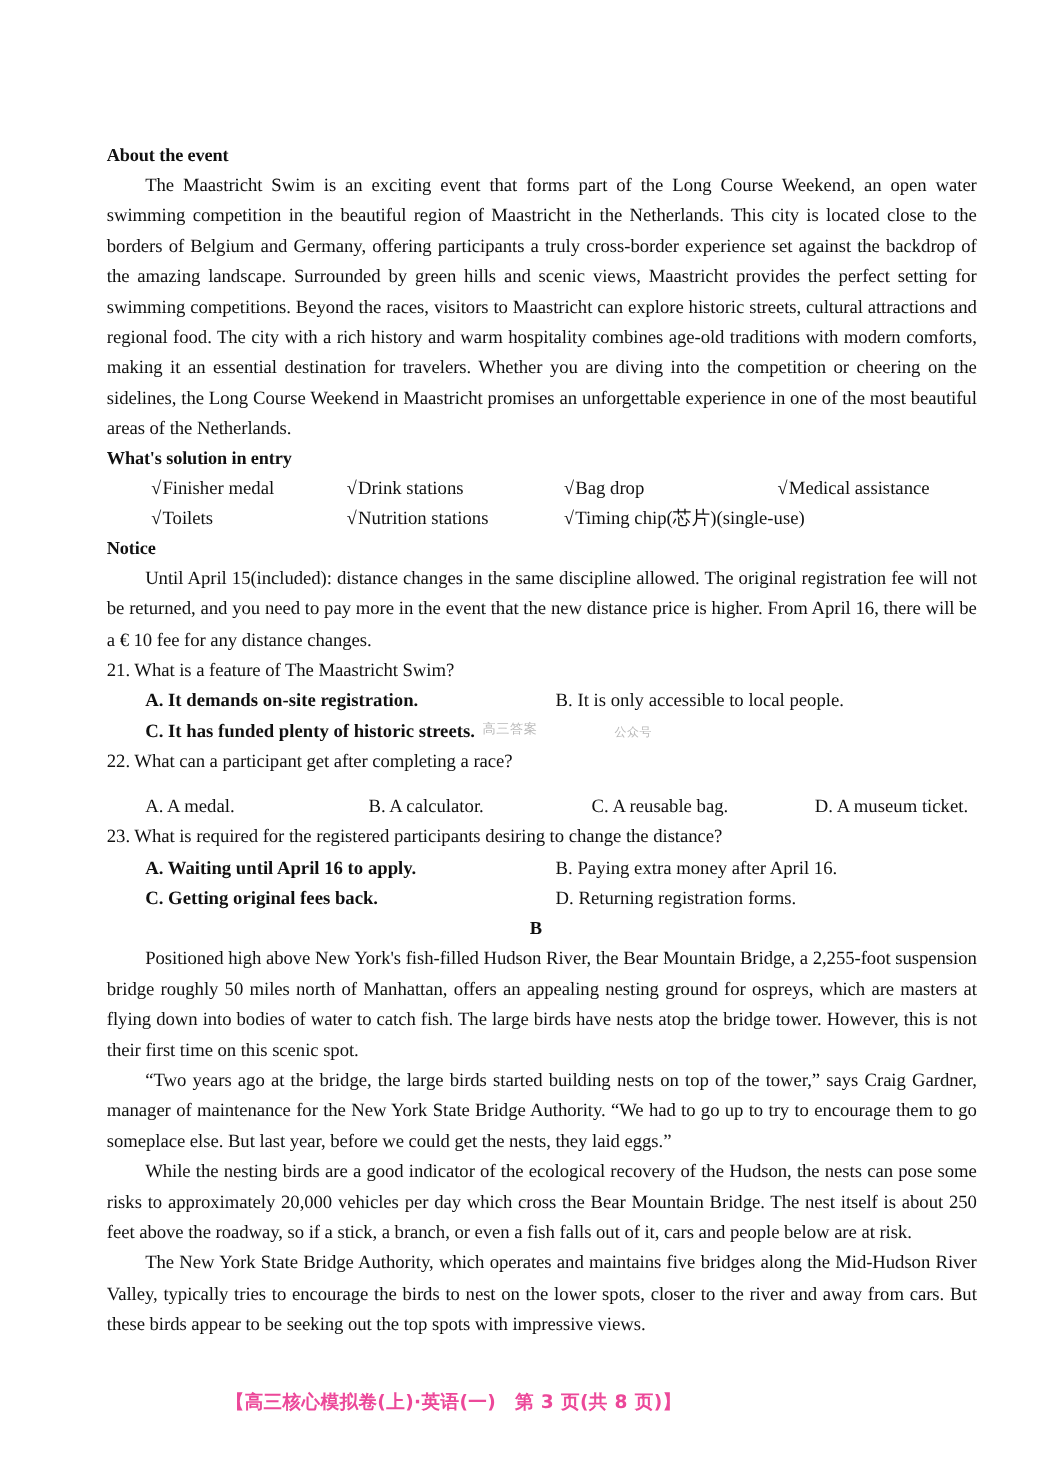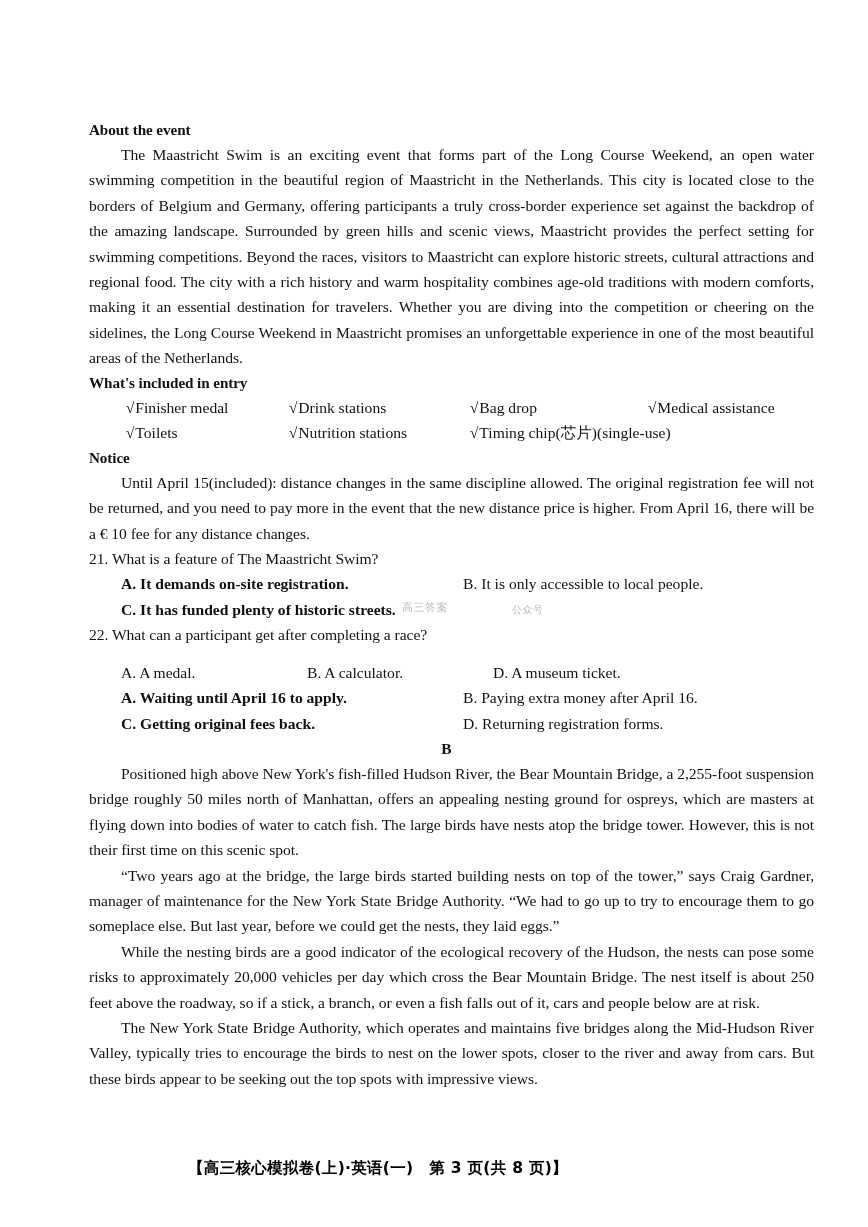--- a/index.html
+++ b/index.html
@@ -129,33 +129,33 @@
   .footer {
     position: absolute;
     left: 0;
     right: 0;
     top: 1158px;
     text-align: center;
     font-family: "DejaVu Sans", "Liberation Sans", sans-serif;
     font-size: 15.5px;
     font-weight: bold;
     letter-spacing: 0.3px;
-    color: #000000;
+    color: #ec4899;
   }
 </style>
 </head>
 <body>
 
 <div class="page">
   <div class="content">
 
     <h3 class="sec-head">About the event</h3>
     <p class="para">The Maastricht Swim is an exciting event that forms part of the Long Course Weekend, an open water swimming competition in the beautiful region of Maastricht in the Netherlands. This city is located close to the borders of Belgium and Germany, offering participants a truly cross-border experience set against the backdrop of the amazing landscape. Surrounded by green hills and scenic views, Maastricht provides the perfect setting for swimming competitions. Beyond the races, visitors to Maastricht can explore historic streets, cultural attractions and regional food. The city with a rich history and warm hospitality combines age-old traditions with modern comforts, making it an essential destination for travelers. Whether you are diving into the competition or cheering on the sidelines, the Long Course Weekend in Maastricht promises an unforgettable experience in one of the most beautiful areas of the Netherlands.</p>
 
-    <h3 class="sec-head">What's included in entry</h3>
+    <h3 class="sec-head">What's solution in entry</h3>
 
     <div class="checklist">
       <div class="check-row">
         <span class="check-item c1">
           <span class="ck">√</span>
           <span>Finisher medal</span>
         </span>
         <span class="check-item c2">
           <span class="ck">√</span>
           <span>Drink stations</span>
@@ -194,23 +194,25 @@
       <span>B. It is only accessible to local people.</span>
     </div>
     <div class="opts2">
       <span>C. It has funded plenty of historic streets.</span>
     </div>
 
     <p class="q q-stem">22. What can a participant get after completing a race?</p>
     <div class="opts4">
       <span>A. A medal.</span>
       <span>B. A calculator.</span>
+      <span>C. A reusable bag.</span>
       <span>D. A museum ticket.</span>
     </div>
 
+    <p class="q q-stem">23. What is required for the registered participants desiring to change the distance?</p>
     <div class="opts2">
       <span>A. Waiting until April 16 to apply.</span>
       <span>B. Paying extra money after April 16.</span>
     </div>
     <div class="opts2">
       <span>C. Getting original fees back.</span>
       <span>D. Returning registration forms.</span>
     </div>
 
     <p class="section-letter">B</p>

